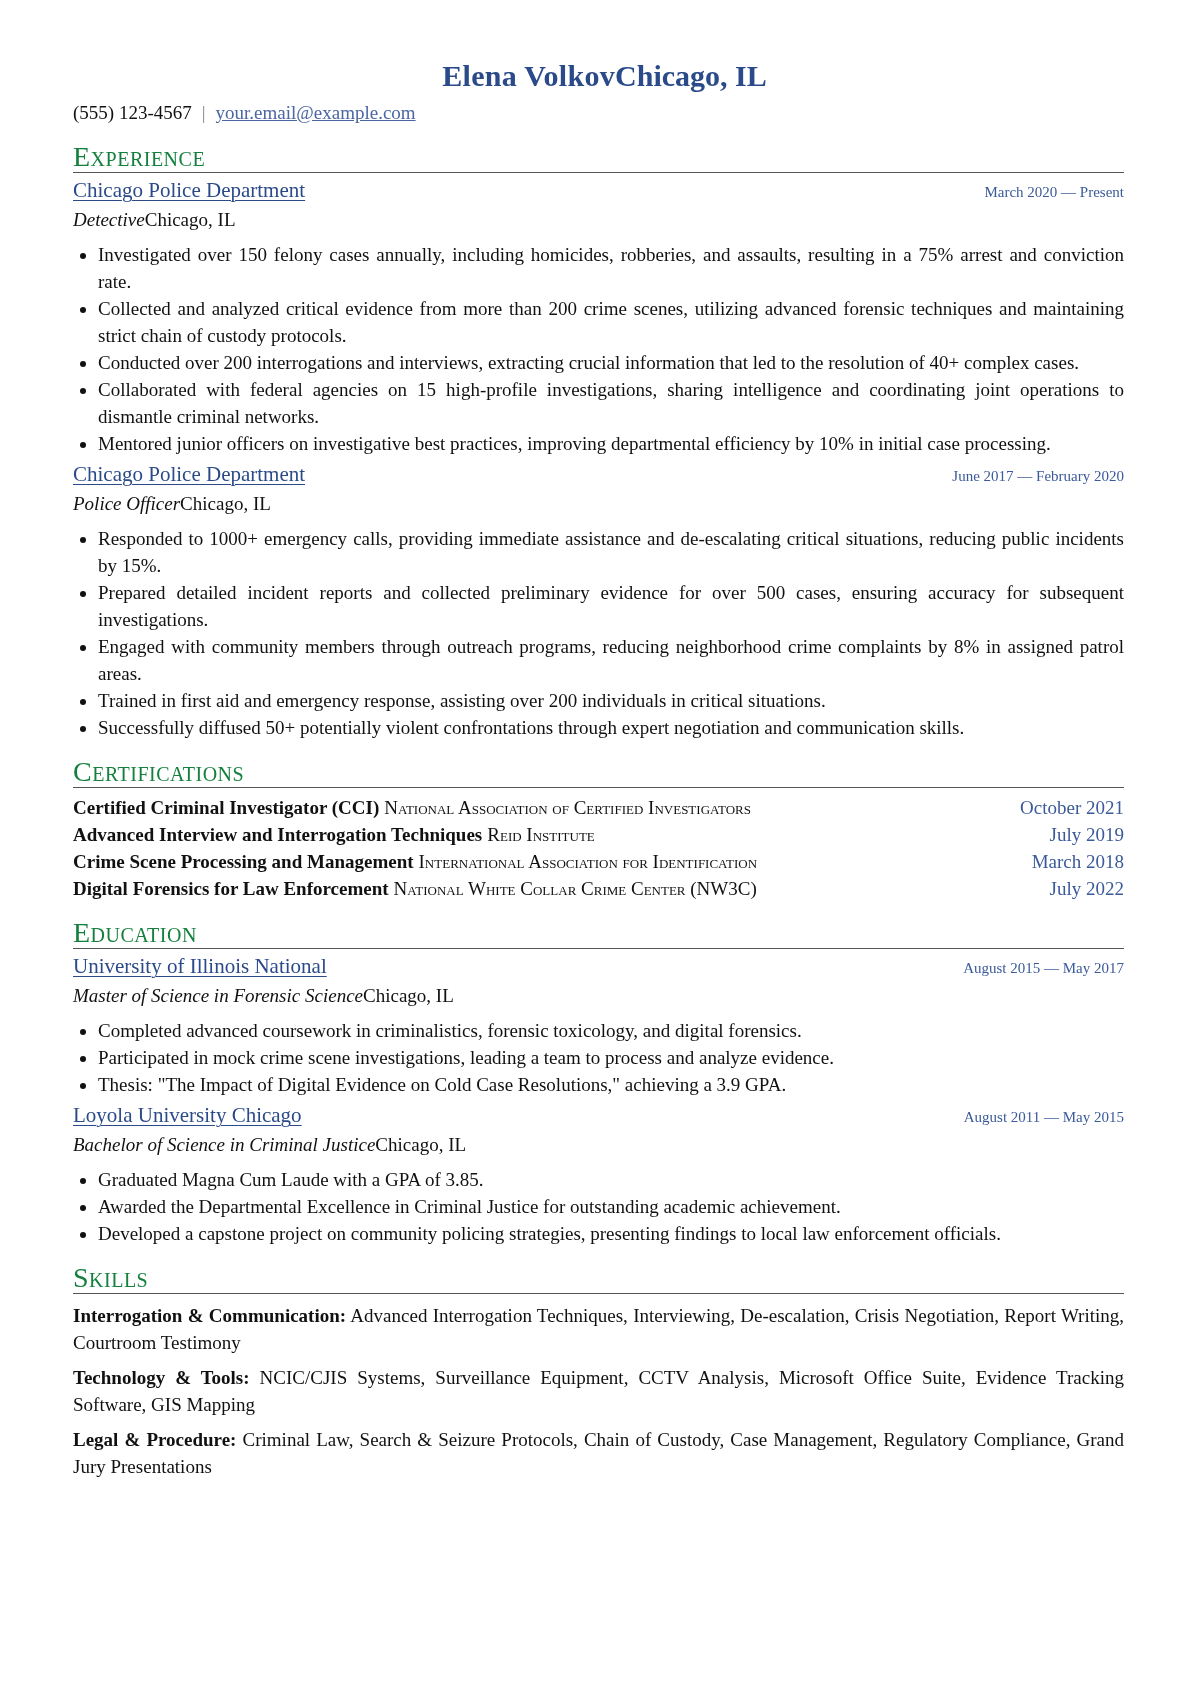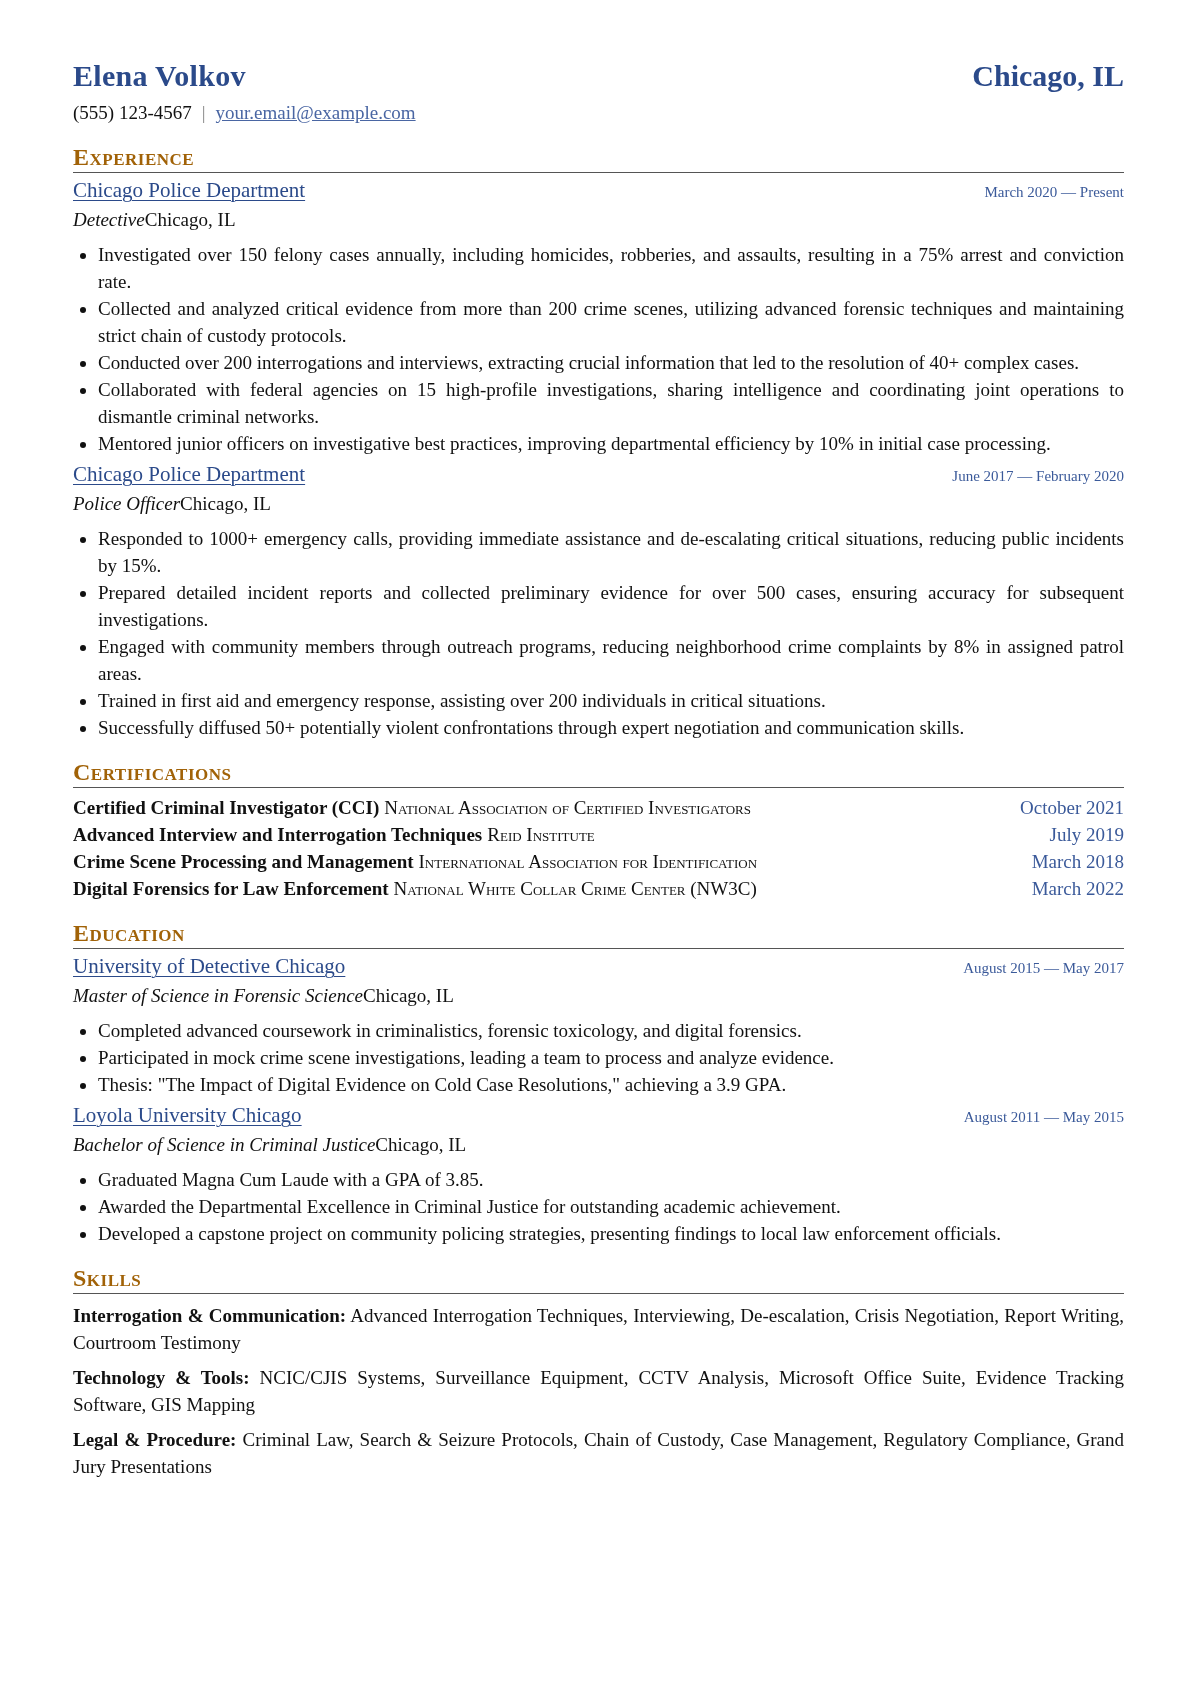--- a/index.html
+++ b/index.html
@@ -1,24 +1,24 @@
 <!DOCTYPE html>
 <html><head>
 <meta charset="utf-8">
 <style>
   html, body { margin: 0; padding: 0; background: #ffffff; }
   body { width: 1190px; height: 1683px; position: relative; font-family: "DejaVu Serif", "Liberation Serif", serif; color: #111; }
   .page { position: absolute; left: 73px; top: 62px; width: 1051px; font-family: "Liberation Serif", "DejaVu Serif", serif; font-size: 19px; line-height: 27px; }
-  .header-row { display: flex; justify-content: space-between; align-items: baseline; }
+  .header-row { display: flex; justify-content: center; align-items: baseline; margin-left: 12px; }
   .name { font-size: 30px; font-weight: bold; color: #2b4a8a; letter-spacing: 0.3px; }
   .loc-top { font-size: 30px; font-weight: bold; color: #2b4a8a; }
   .contact { margin-top: 10px; font-size: 19px; }
   .contact .sep { color: #888; margin: 0 10px; }
   .contact a { color: #4a66a3; text-decoration: underline; }
-  .section-title { font-size: 24px; font-weight: bold; font-variant: small-caps; color: #a16207; margin-top: 16px; line-height: 30px; border-bottom: 1.5px solid #555; padding-bottom: 0; letter-spacing: 0.5px; }
+  .section-title { font-size: 28px; font-weight: normal; font-variant: small-caps; color: #15803d; margin-top: 16px; line-height: 30px; border-bottom: 1.5px solid #555; padding-bottom: 0; letter-spacing: 0.5px; }
   .entry-head { display: flex; justify-content: space-between; align-items: baseline; margin-top: 4px; }
   .org { font-size: 21px; color: #2b4a8a; text-decoration: underline; text-decoration-thickness: 1px; text-underline-offset: 3px; }
   .dates { color: #3b5a9a; font-size: 15px; }
   .entry-sub { display: flex; justify-content: flex-start; align-items: baseline; margin-top: 0; }
   .role { font-style: italic; }
   ul.bullets { margin: 8px 0 0 0; padding-left: 25px; text-align: justify; }
   ul.bullets li { margin: 0; padding-left: 0; }
   .cert-row { display: flex; justify-content: space-between; align-items: baseline; }
   .cert-name { font-weight: bold; }
   .cert-issuer { font-variant: small-caps; margin-left: 5px; }
@@ -87,29 +87,29 @@
     <div class="cert-row">
       <span><span class="cert-name">Advanced Interview and Interrogation Techniques</span><span class="cert-issuer">Reid Institute</span></span>
       <span class="cert-date">July 2019</span>
     </div>
     <div class="cert-row">
       <span><span class="cert-name">Crime Scene Processing and Management</span><span class="cert-issuer">International Association for Identification</span></span>
       <span class="cert-date">March 2018</span>
     </div>
     <div class="cert-row">
       <span><span class="cert-name">Digital Forensics for Law Enforcement</span><span class="cert-issuer">National White Collar Crime Center (NW3C)</span></span>
-      <span class="cert-date">March 2022</span>
+      <span class="cert-date">July 2022</span>
     </div>
   </div>
 
   <div class="section-title">Education</div>
 
   <div>
     <div class="entry-head">
-      <a href="#" class="org">University of Detective Chicago</a>
+      <a href="#" class="org">University of Illinois National</a>
       <span class="dates">August 2015 — May 2017</span>
     </div>
     <div class="entry-sub">
       <span class="role">Master of Science in Forensic Science</span>
       <span>Chicago, IL</span>
     </div>
     <ul class="bullets">
       <li>Completed advanced coursework in criminalistics, forensic toxicology, and digital forensics.</li>
       <li>Participated in mock crime scene investigations, leading a team to process and analyze evidence.</li>
       <li>Thesis: "The Impact of Digital Evidence on Cold Case Resolutions," achieving a 3.9 GPA.</li>

